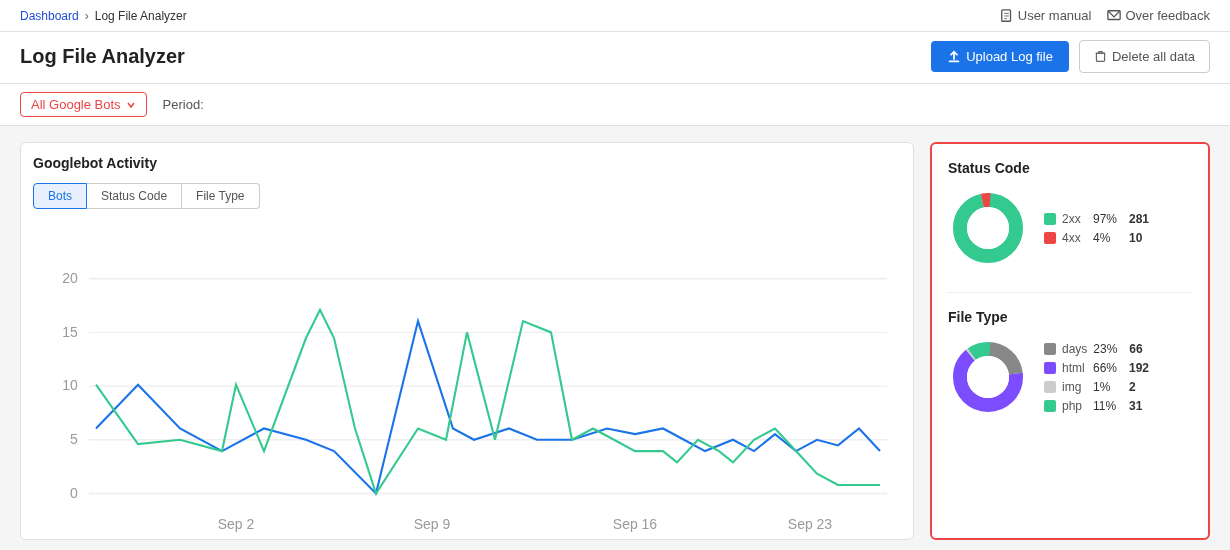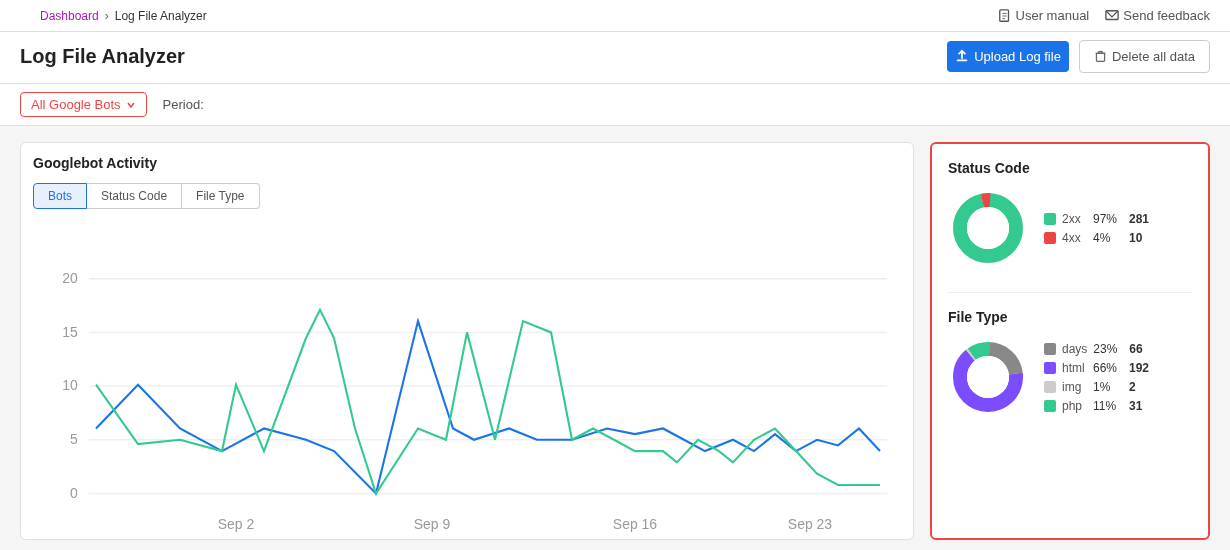--- a/index.html
+++ b/index.html
@@ -1,26 +1,26 @@
 <!DOCTYPE html>
 <html><head>
   <meta charset="utf-8">
   <style>
     * { box-sizing: border-box; margin: 0; padding: 0; }
     body { font-family: -apple-system, BlinkMacSystemFont, 'Segoe UI', Arial, sans-serif; background: #f5f5f5; font-size: 13px; color: #333; }
     .top-bar { background: #fff; border-bottom: 1px solid #e0e0e0; padding: 8px 20px; display: flex; align-items: center; justify-content: space-between; }
     .breadcrumb { display: flex; align-items: center; gap: 6px; color: #666; font-size: 12px; }
-    .breadcrumb a { color: #a21caf; text-decoration: none; margin-left: 20px; }
+    .breadcrumb a { color: #1d4ed8; text-decoration: none; }
     .breadcrumb .current { color: #333; }
     .top-right { display: flex; align-items: center; gap: 16px; }
     .top-link { display: flex; align-items: center; gap: 4px; color: #555; font-size: 13px; text-decoration: none; cursor: pointer; }
     .main-header { background: #fff; padding: 8px 20px 10px; border-bottom: 1px solid #e0e0e0; display: flex; align-items: center; justify-content: space-between; }
     .page-title { font-size: 20px; font-weight: 700; color: #222; }
     .header-actions { display: flex; align-items: center; gap: 10px; }
-    .btn-upload { background: #1a73e8; color: #fff; border: none; padding: 8px 8px; border-radius: 4px; cursor: pointer; font-size: 13px; display: flex; align-items: flex-start; gap: 5px; font-weight: 500; }
+    .btn-upload { background: #1a73e8; color: #fff; border: none; padding: 8px 16px; border-radius: 4px; cursor: pointer; font-size: 13px; display: flex; align-items: flex-end; gap: 5px; font-weight: 500; }
     .btn-delete { background: #fff; color: #555; border: 1px solid #ccc; padding: 8px 14px; border-radius: 4px; cursor: pointer; font-size: 13px; display: flex; align-items: center; gap: 5px; }
     .filter-bar { background: #fff; padding: 8px 20px; border-bottom: 1px solid #e0e0e0; display: flex; align-items: center; gap: 16px; }
     .filter-select { border: 1px solid #e44; color: #e44; border-radius: 4px; padding: 4px 10px; background: #fff; cursor: pointer; font-size: 13px; display: flex; align-items: center; gap: 5px; justify-content: space-between; }
     .period-text { color: #1a73e8; font-size: 13px; cursor: pointer; display: flex; align-items: center; gap: 3px; }
     .period-label { color: #555; font-size: 13px; }
     .content-area { display: flex; gap: 16px; padding: 16px 20px; height: calc(550px - 120px); }
     .chart-panel { flex: 1; background: #fff; border: 1px solid #e0e0e0; border-radius: 6px; padding: 12px; display: flex; flex-direction: column; }
     .chart-title { font-size: 14px; font-weight: 600; color: #222; margin-bottom: 12px; }
     .chart-tabs { display: flex; gap: 0; margin-bottom: 16px; }
     .chart-tab { padding: 5px 14px; border: 1px solid #ccc; background: #fff; cursor: pointer; font-size: 12px; color: #555; }
@@ -65,21 +65,21 @@
           <line x1="5" y1="8" x2="10" y2="8" stroke="currentColor" stroke-width="1"></line>
           <line x1="5" y1="11" x2="8" y2="11" stroke="currentColor" stroke-width="1"></line>
         </svg>
       <span>User manual</span>
     </span>
     <span class="top-link">
       <svg width="14" height="14" viewBox="0 0 16 16" fill="none" stroke="currentColor" stroke-width="1.5">
           <rect x="1" y="2" width="14" height="10" rx="1"></rect>
           <polyline points="1,2 8,9 15,2"></polyline>
         </svg>
-      <span>Send feedback</span>
+      <span>Over feedback</span>
     </span>
   </div>
 </div>
 
 <div class="main-header">
   <h1 class="page-title">Log File Analyzer</h1>
   <div class="header-actions">
     <button class="btn-upload">
       <svg width="14" height="14" viewBox="0 0 16 16" fill="white">
           <path d="M8 2 L8 11 M4 6 L8 2 L12 6" stroke="white" stroke-width="2" fill="none"></path>

